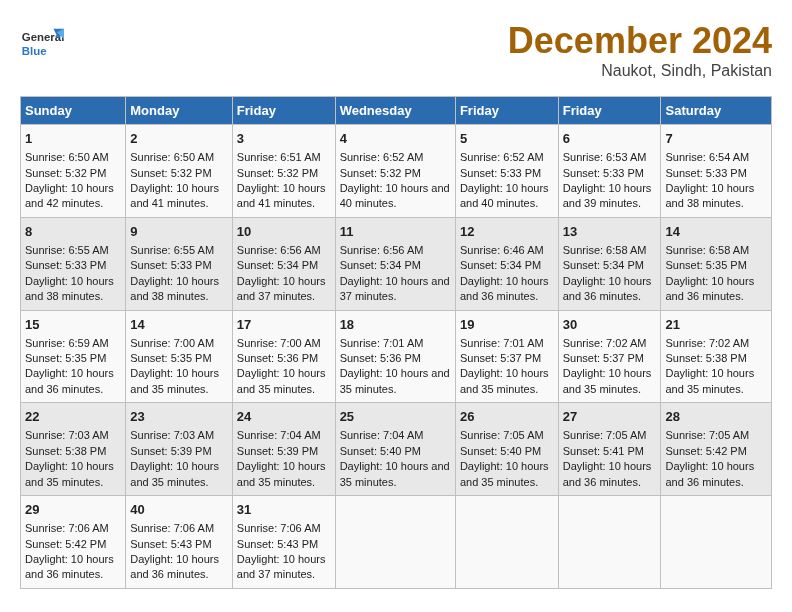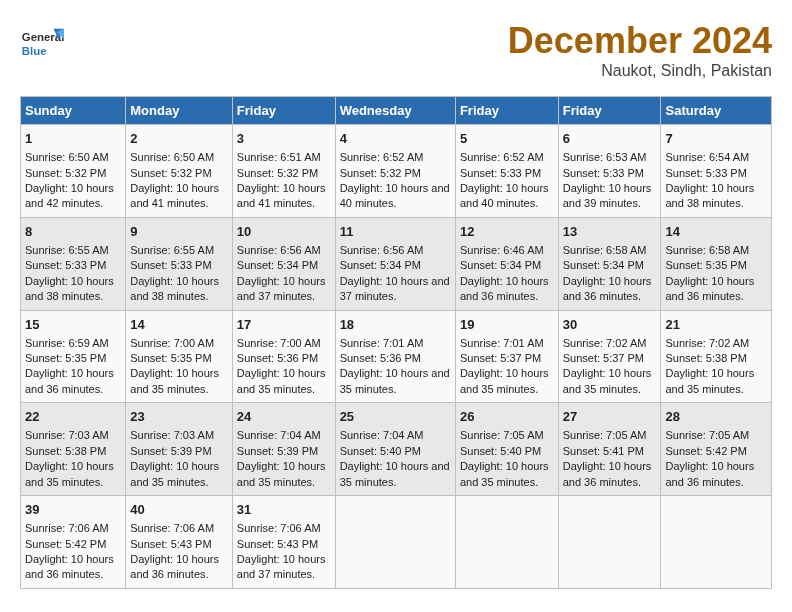--- a/index.html
+++ b/index.html
@@ -138,21 +138,21 @@
       <tr>
         <td><span class="day-number">22</span><span>Sunrise: 7:03 AM</span><br><span>Sunset: 5:38 PM</span><br><span>Daylight: 10 hours and 35 minutes.</span></td>
         <td><span class="day-number">23</span><span>Sunrise: 7:03 AM</span><br><span>Sunset: 5:39 PM</span><br><span>Daylight: 10 hours and 35 minutes.</span></td>
         <td><span class="day-number">24</span><span>Sunrise: 7:04 AM</span><br><span>Sunset: 5:39 PM</span><br><span>Daylight: 10 hours and 35 minutes.</span></td>
         <td><span class="day-number">25</span><span>Sunrise: 7:04 AM</span><br><span>Sunset: 5:40 PM</span><br><span>Daylight: 10 hours and 35 minutes.</span></td>
         <td><span class="day-number">26</span><span>Sunrise: 7:05 AM</span><br><span>Sunset: 5:40 PM</span><br><span>Daylight: 10 hours and 35 minutes.</span></td>
         <td><span class="day-number">27</span><span>Sunrise: 7:05 AM</span><br><span>Sunset: 5:41 PM</span><br><span>Daylight: 10 hours and 36 minutes.</span></td>
         <td><span class="day-number">28</span><span>Sunrise: 7:05 AM</span><br><span>Sunset: 5:42 PM</span><br><span>Daylight: 10 hours and 36 minutes.</span></td>
       </tr>
       <tr>
-        <td><span class="day-number">39</span><span>Sunrise: 7:06 AM</span><br><span>Sunset: 5:42 PM</span><br><span>Daylight: 10 hours and 36 minutes.</span></td>
+        <td><span class="day-number">29</span><span>Sunrise: 7:06 AM</span><br><span>Sunset: 5:42 PM</span><br><span>Daylight: 10 hours and 36 minutes.</span></td>
         <td><span class="day-number">40</span><span>Sunrise: 7:06 AM</span><br><span>Sunset: 5:43 PM</span><br><span>Daylight: 10 hours and 36 minutes.</span></td>
         <td><span class="day-number">31</span><span>Sunrise: 7:06 AM</span><br><span>Sunset: 5:43 PM</span><br><span>Daylight: 10 hours and 37 minutes.</span></td>
         <td></td>
         <td></td>
         <td></td>
         <td></td>
       </tr>
     </tbody>
 </table>
 

